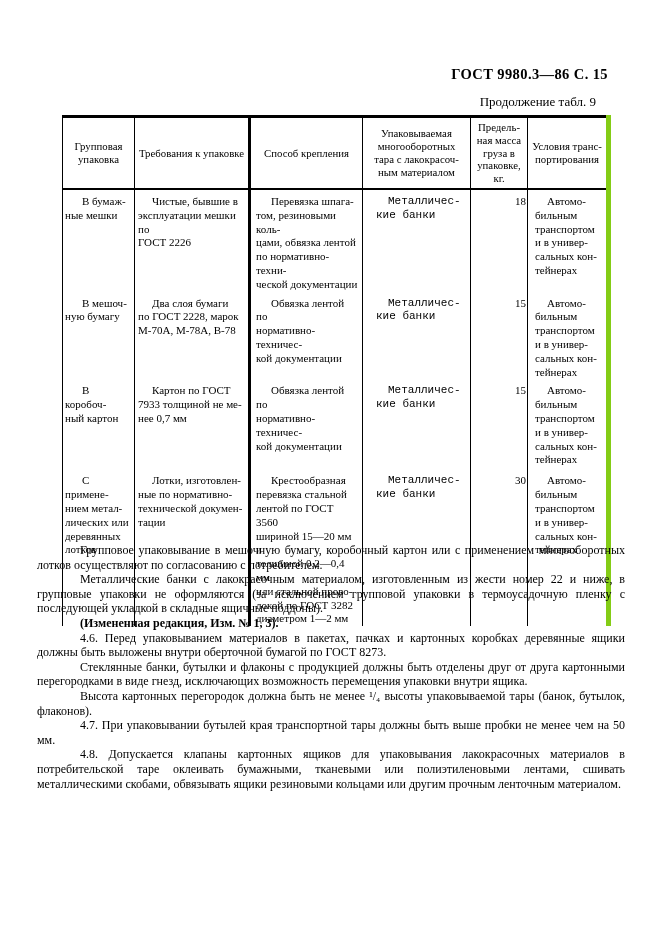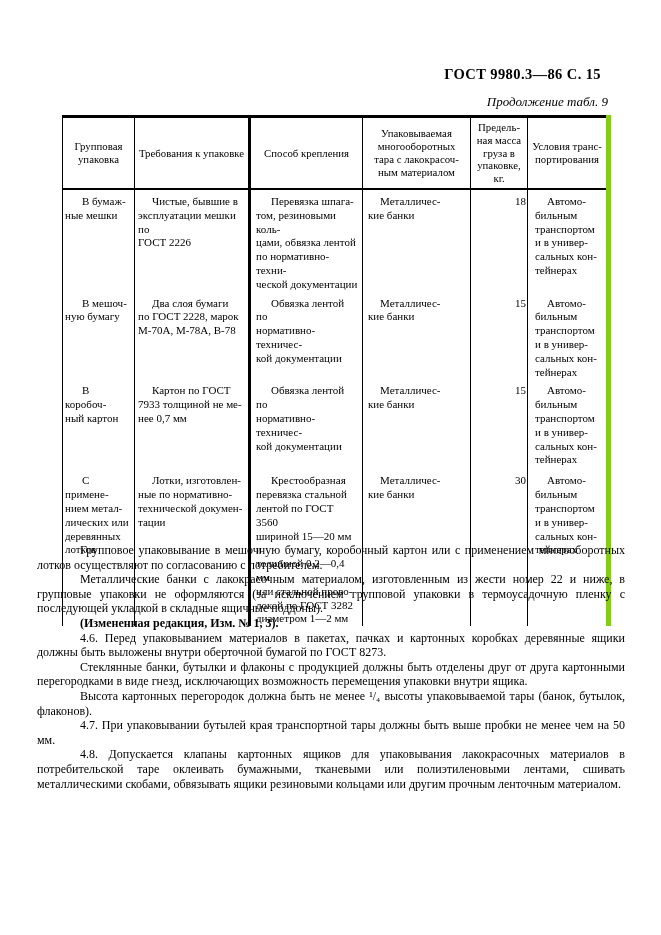--- a/index.html
+++ b/index.html
@@ -10,30 +10,29 @@
   }
   .page {
     position: relative;
     width: 661px;
     height: 935px;
     background: #ffffff;
     overflow: hidden;
   }
   .doc-header {
     position: absolute;
-    top: 66px; right: 60px;
+    top: 66px; right: 53px;
     font-size: 14.5px;
     font-weight: bold;
     letter-spacing: 0.4px;
     white-space: nowrap;
   }
   .table-caption {
     position: absolute;
-    top: 94px; right: 53px;
-    font-style: italic;
+    top: 94px; right: 65px;
     font-size: 13px;
     white-space: nowrap;
   }
   table.packaging {
     position: absolute;
     top: 115px; left: 62px;
     width: 546px;
     border-collapse: collapse;
     table-layout: fixed;
     border-top: 3px solid #000;
@@ -64,21 +63,21 @@
     padding-top: 5px;
     padding-bottom: 0;
   }
   tr.r1 td { height: 83px; }
   tr.r2 td { height: 82px; }
   tr.r3 td { height: 85px; }
   tr.r4 td { height: 112px; }
   td.c1 { padding-left: 2px; padding-right: 2px; text-indent: 17px; }
   td.c2 { padding-left: 3px; padding-right: 3px; text-indent: 14px; }
   td.c3 { padding-left: 5px; padding-right: 4px; text-indent: 15px; }
-  td.c4 { padding-left: 5px; padding-right: 3px; text-indent: 12px; }
+  td.c4 { padding-left: 13px; padding-right: 3px; text-indent: 12px; font-family: Liberation Mono, monospace; }
   td.c5 { text-align: right; }
   td.c6 { padding-left: 7px; padding-right: 2px; text-indent: 12px; }
   .body-text {
     position: absolute;
     top: 543px; left: 37px;
     width: 588px;
     font-size: 12px;
     line-height: 14.6px;
     text-align: justify;
   }

